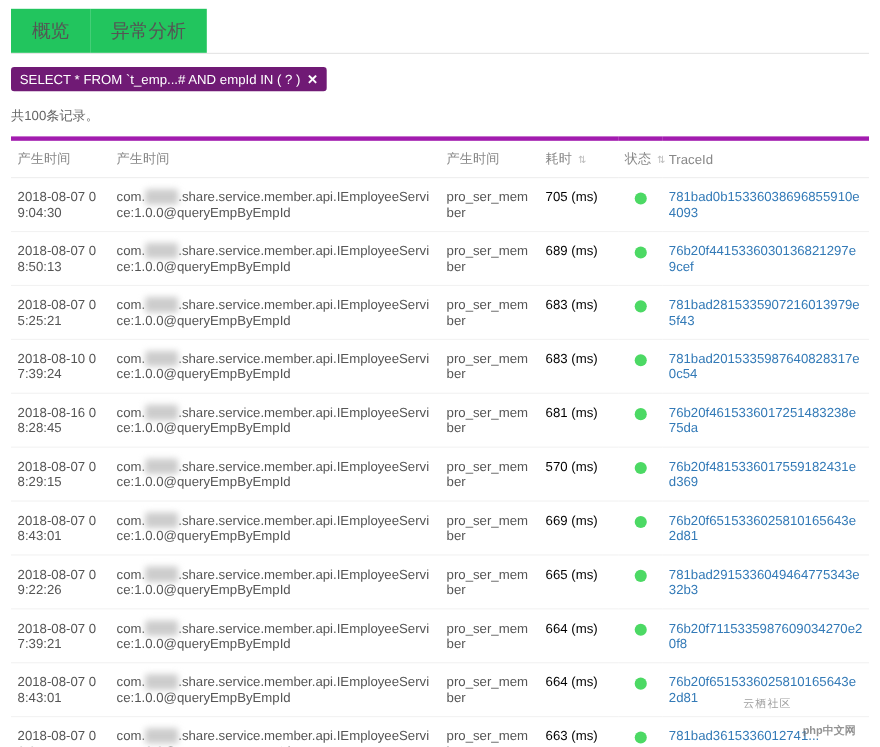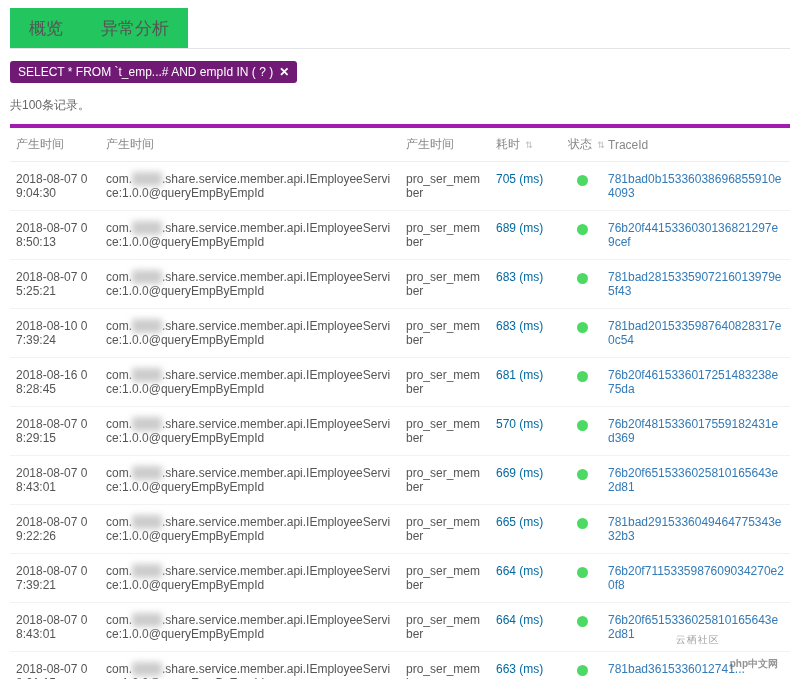--- a/index.html
+++ b/index.html
@@ -83,21 +83,21 @@
     .col-trace  { width: auto; }
     .sort-icon { font-size: 9px; color:#bbb; margin-left:2px;}
     .blur {
       display:inline-block;
       filter: blur(3px);
       background:#ccc;
       color:#ccc;
       border-radius:2px;
       user-select:none;
     }
-    .duration { color: #0369a1; }
+    .duration { color: #000000; }
     .status-dot {
       display:inline-block;
       width: 11px; height: 11px;
       border-radius: 50%;
       background: #4cd964;
       margin-top:3px;
     }
     .trace a { color: #337ab7; text-decoration: none; }
     .watermark {
       position: fixed;

